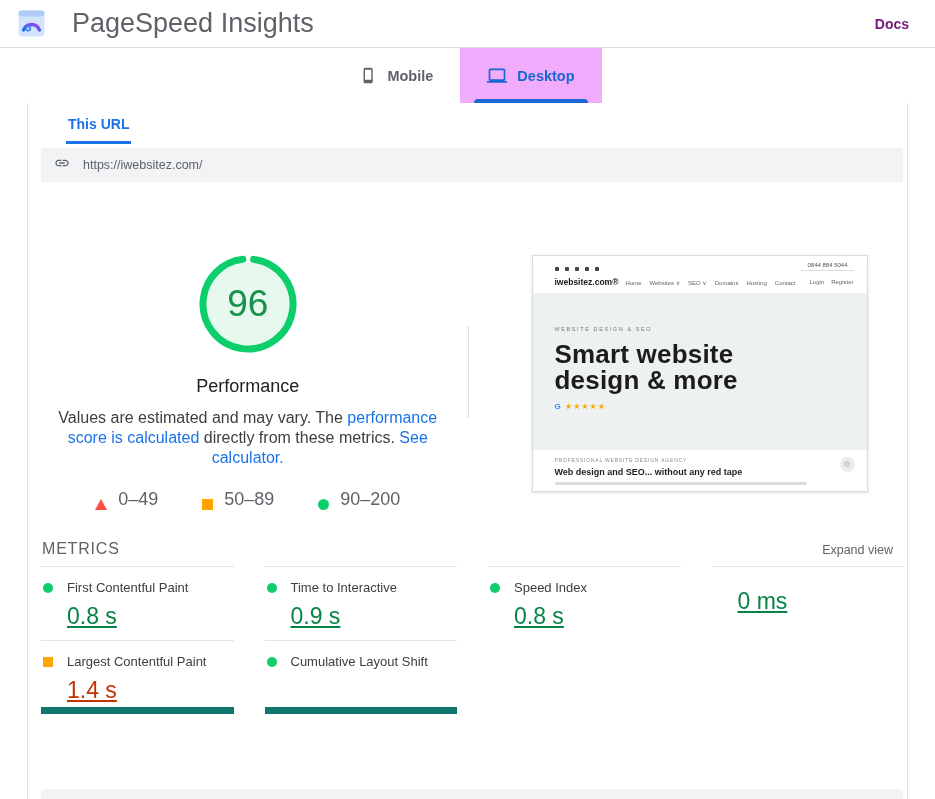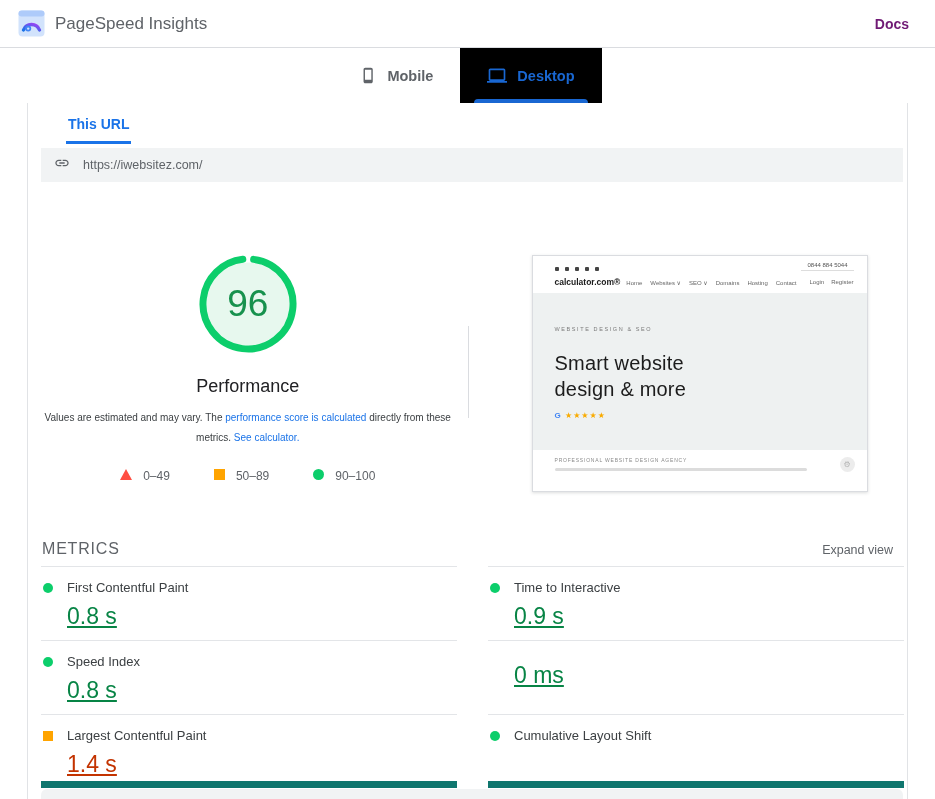--- a/index.html
+++ b/index.html
@@ -5,83 +5,83 @@
   * { box-sizing: border-box; margin: 0; padding: 0; }
   html,body { width:935px; height:799px; }
   body {
     font-family: "Liberation Sans", sans-serif;
     background:#fff; color:#202124; overflow:hidden; position:relative;
   }
 
   
   .app-header { height:48px; border-bottom:1px solid #dadce0; display:flex; align-items:center; padding:0 18px; }
   .app-logo { width:27px; height:27px; flex:0 0 auto; }
-  .app-title { margin-left:10px; font-size:17px; color:#5f6368; }
+  .app-title { margin-left:27px; font-size:27px; color:#5f6368; }
   .header-spacer { flex:1; }
   .docs-link { color:#701a75; font-size:14px; font-weight:bold; margin-right:8px; cursor:pointer; }
 
   
   .device-tabs { height:55px; display:flex; justify-content:center; }
   .device-tab { display:flex; align-items:center; gap:10px; padding:0 27px; font-size:14.5px; font-weight:bold; color:#5f6368; position:relative; cursor:pointer; }
   .device-tab svg { display:block; }
-  .device-tab.active { background:#000000; color:#1967d2; }
+  .device-tab.active { background:#f0abfc; color:#1967d2; }
   .device-tab.active .tab-underline { position:absolute; left:14px; right:14px; bottom:0; height:4px; background:#1967d2; border-radius:4px 4px 0 0; }
 
   
   .report-card { position:absolute; top:103px; left:27px; right:27px; bottom:0; border-left:1px solid #e1e3e6; border-right:1px solid #e1e3e6; background:#fff; }
   .url-tab { display:inline-block; margin:13px 0 0 38px; padding:0 2px 9px 2px; font-size:14px; font-weight:bold; color:#1a73e8; border-bottom:3px solid #1a73e8; cursor:pointer; }
   .url-bar { margin:4px 4px 0 13px; height:34px; background:#f1f3f4; display:flex; align-items:center; padding:0 13px; gap:13px; }
   .url-bar svg { flex:0 0 auto; }
   .url-text { font-size:12.5px; color:#5f6368; }
 
   
   .score-section { display:flex; height:358px; position:relative; }
   .score-divider { position:absolute; left:50%; top:144px; width:1px; height:92px; background:#dadce0; }
   .score-left { width:50%; display:flex; flex-direction:column; align-items:center; }
   .gauge-wrap { margin-top:73px; position:relative; width:98px; height:98px; }
   .gauge-score { position:absolute; inset:0; display:flex; align-items:center; justify-content:center; font-size:37px; color:#17914d; }
   .perf-label { margin-top:23px; font-size:18px; color:#212124; }
-  .disclaimer { margin-top:11px; width:412px; text-align:center; font-size:10px; line-height:20px; color:#3c4043; }
+  .disclaimer { margin-top:11px; width:412px; text-align:center; font-size:16px; line-height:20px; color:#3c4043; }
   .disclaimer a { color:#1a73e8; text-decoration:none; cursor:pointer; }
   .legend { margin-top:21px; display:flex; gap:44px; align-items:center; }
-  .legend-item { display:flex; align-items:flex-start; gap:11px; font-size:12px; color:#5f6368; }
+  .legend-item { display:flex; align-items:flex-end; gap:11px; font-size:18px; color:#5f6368; }
   .lg-triangle { width:0; height:0; border-left:6px solid transparent; border-right:6px solid transparent; border-bottom:11px solid #ff4e42; }
   .lg-square { width:11px; height:11px; background:#ffa400; }
   .lg-circle { width:11px; height:11px; border-radius:50%; background:#0cce6b; }
 
   
   .score-right { width:50%; position:relative; }
   .preview-card { position:absolute; top:73px; left:64px; width:336px; height:237px; background:#fff; border:1px solid #dadce0; box-shadow:0 1px 3px rgba(60,64,67,.18); overflow:hidden; cursor:pointer; }
   .pv-top { display:flex; justify-content:space-between; align-items:flex-end; padding:6px 13px 2px 22px; }
   .pv-social { display:flex; gap:6px; }
   .pv-social i { width:4px; height:4px; background:#444; display:block; border-radius:1px; }
   .pv-phone { font-size:6px; color:#555; border-bottom:1px solid #ddd; padding:0 6px 2px 6px; filter:blur(.4px); }
   .pv-nav { display:flex; align-items:center; padding:4px 13px 6px 22px; }
   .pv-logo { font-size:8.5px; font-weight:bold; color:#1b1b1b; filter:blur(.2px); }
   .pv-links { flex:1; text-align:center; font-size:6px; color:#666; filter:blur(.4px); }
   .pv-links span { margin:0 4px; }
   .pv-right-links { font-size:6px; color:#666; filter:blur(.4px); }
   .pv-right-links span { margin-left:7px; }
   .pv-hero { background:#eef1f1; height:157px; padding:33px 0 0 22px; }
   .pv-hero-label { font-size:5.5px; letter-spacing:1.6px; color:#7a7a7a; filter:blur(.4px); }
-  .pv-hero-title { margin-top:18px; font-size:20px; font-weight:400; line-height:26px; color:#1c1c1c; letter-spacing:.2px; }
+  .pv-hero-title { margin-top:9px; font-size:26px; font-weight:700; line-height:26px; color:#1c1c1c; letter-spacing:.2px; }
   .pv-rating { margin-top:9px; font-size:8px; }
   .pv-rating .g { color:#4285f4; font-weight:bold; margin-right:2px; }
   .pv-rating .stars { color:#f9ab00; letter-spacing:1px; }
   .pv-bottom { position:relative; padding:7px 0 0 22px; }
   .pv-bottom-label { font-size:5px; letter-spacing:.8px; color:#8a8a8a; filter:blur(.4px); }
   .pv-bottom-title { margin-top:4px; font-size:9px; font-weight:bold; color:#1d1d1d; }
   .pv-para { margin-top:5px; width:252px; height:3px; background:#dcdcdc; border-radius:2px; }
   .pv-gear { position:absolute; right:12px; top:7px; width:15px; height:15px; border-radius:50%; background:#ececec; display:flex; align-items:center; justify-content:center; color:#b5b5b5; font-size:8px; }
 
   
   .metrics-header { display:flex; justify-content:space-between; align-items:baseline; margin:0 14px 8px 14px; }
   .metrics-title { font-size:16px; letter-spacing:.8px; color:#5f6368; }
   .expand-view { font-size:12.5px; color:#5f6368; cursor:pointer; }
-  .metrics-grid { display:grid; grid-template-columns:1fr 1fr; column-gap:31px; margin:0 3px 0 13px; }
+  .metrics-grid { display:grid; grid-template-columns:1fr 1fr 1fr 1fr; column-gap:31px; margin:0 3px 0 13px; }
   .mcell { border-top:1px solid #e3e5e8; height:74px; padding:13px 0 0 2px; }
   .mcell.last { border-bottom:7px solid #0f766e; }
   .mhead { display:flex; align-items:center; gap:14px; }
   .micon { width:10px; height:10px; flex:0 0 auto; }
   .mcell.good .micon { background:#0cce6b; border-radius:50%; }
   .mcell.average .micon { background:#ffa400; }
   .mname { font-size:13px; color:#3c4043; }
   .mvalue { margin:8px 0 0 24px; font-size:23px;text-decoration:underline; }
   .mcell.good .mvalue { color:#078445; }
   .mcell.average .mvalue { color:#c33300; }
@@ -165,60 +165,61 @@
         <div class="legend-item">
           <span class="lg-triangle"></span>
           <span>0–49</span>
         </div>
         <div class="legend-item">
           <span class="lg-square"></span>
           <span>50–89</span>
         </div>
         <div class="legend-item">
           <span class="lg-circle"></span>
-          <span>90–100</span>
+          <span>90–200</span>
         </div>
       </div>
     </div>
 
     <div class="score-right">
 
       <div class="preview-card">
         <div class="pv-top">
           <div class="pv-social">
             <i></i>
             <i></i>
             <i></i>
             <i></i>
             <i></i>
           </div>
           <div class="pv-phone">0844 884 5044</div>
         </div>
         <div class="pv-nav">
-          <span class="pv-logo">calculator.com®</span>
+          <span class="pv-logo">iwebsitez.com®</span>
           <span class="pv-links">
             <span>Home</span><span>Websites ∨</span><span>SEO ∨</span><span>Domains</span><span>Hosting</span><span>Contact</span>
           </span>
           <span class="pv-right-links">
             <span>Login</span><span>Register</span>
           </span>
         </div>
         <div class="pv-hero">
           <div class="pv-hero-label">WEBSITE DESIGN &amp; SEO</div>
           <div class="pv-hero-title">
             <span>Smart website</span><br>
             <span>design &amp; more</span>
           </div>
           <div class="pv-rating">
             <span class="g">G</span>
             <span class="stars">★★★★★</span>
           </div>
         </div>
         <div class="pv-bottom">
           <div class="pv-bottom-label">PROFESSIONAL WEBSITE DESIGN AGENCY</div>
+          <div class="pv-bottom-title">Web design and SEO... without any red tape</div>
           <div class="pv-para"></div>
           <div class="pv-gear">⚙</div>
         </div>
       </div>
     </div>
   </div>
 
   
   <div class="metrics-header">
     <span class="metrics-title">METRICS</span>

